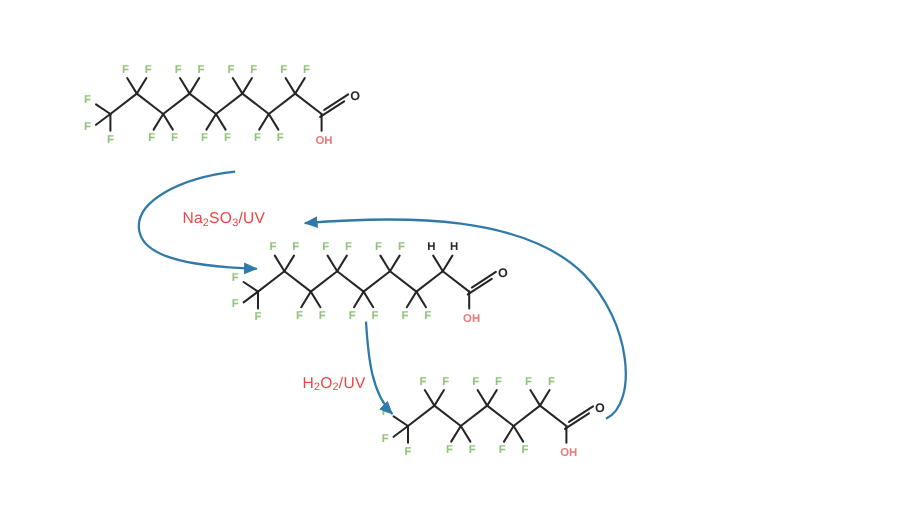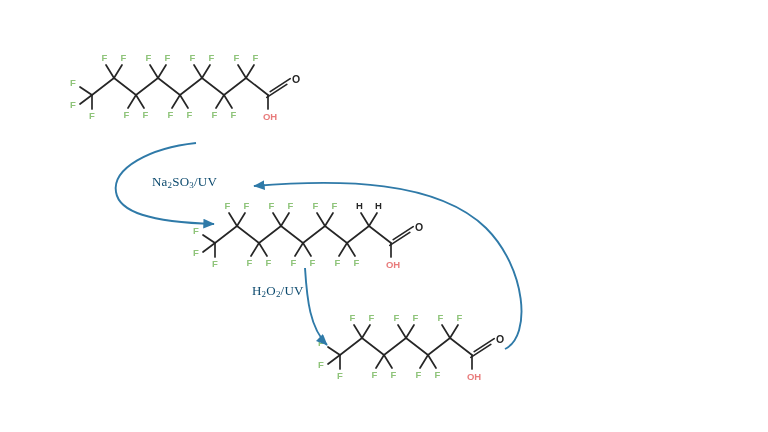--- a/index.html
+++ b/index.html
@@ -16,32 +16,32 @@
   }
   #canvas {
     position: absolute;
     left: 0;
     top: 0;
     width: 768px;
     height: 432px;
   }
   .reagent-label {
     position: absolute;
-    font-family: Liberation Serif, serif;
+    font-family: Liberation Sans, sans-serif;
     font-size: 13px;
-    color: #0c4a6e;
+    color: #ef4444;
     white-space: nowrap;
     letter-spacing: 0.2px;
   }
   .reagent-label sub {
     font-size: 9px;
     vertical-align: -2px;
   }
   #label-na2so3 { left: 152px; top: 174px; }
-  #label-h2o2   { left: 252px; top: 283px; }
+  #label-h2o2   { left: 252px; top: 311px; }
 </style>
 </head>
 <body>
 
 <svg id="canvas" viewBox="0 0 768 432">
 
   <defs>
     <marker id="arrowhead" markerWidth="7" markerHeight="7" refX="5.6" refY="2.6" orient="auto" markerUnits="strokeWidth">
       <path d="M0,0 L6,2.6 L0,5.2 z" fill="#2f7aa8"></path>
     </marker>

